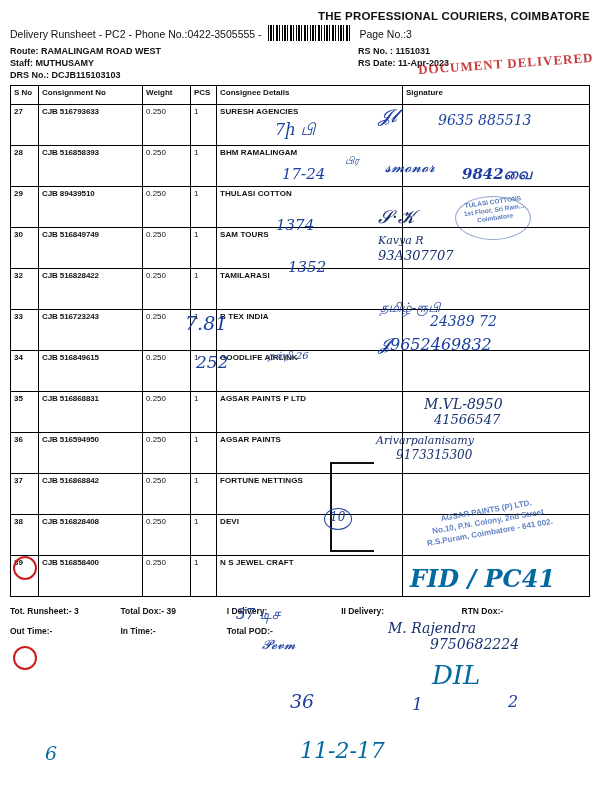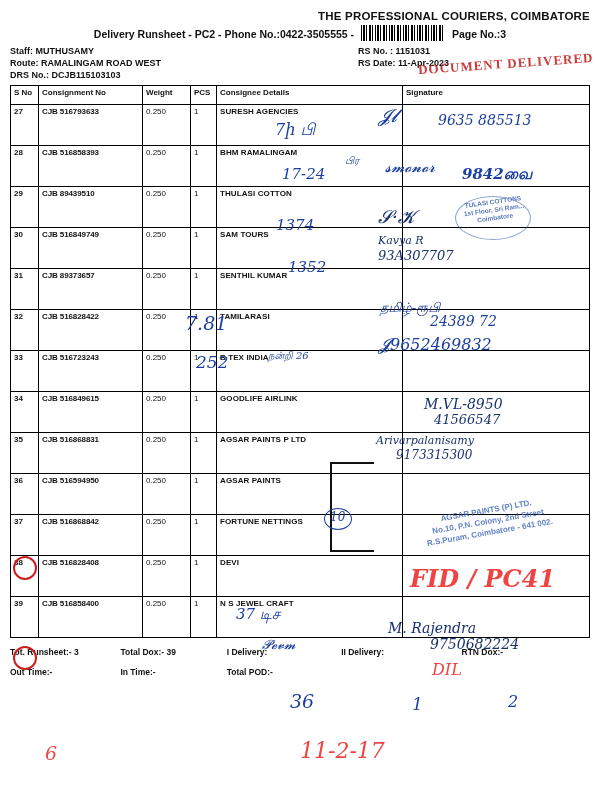--- a/index.html
+++ b/index.html
@@ -24,22 +24,22 @@
   }
   
   .doc-title {
     text-align: right;
     font-weight: bold;
     font-size: 11.5px;
     letter-spacing: .2px;
     margin: 2px 0 3px 0;
   }
   .sub-title {
-    text-align: center;
-    font-weight: bold;
+    text-align: left;
+    font-weight: normal;
     font-size: 10.5px;
     margin-bottom: 4px;
     position: relative;
   }
   .barcode {
     display: inline-block;
     height: 16px;
     width: 84px;
     vertical-align: -3px;
     margin: 0 4px;
@@ -126,21 +126,21 @@
   .f-d { width: 118px; }
   
   .ink {
     position: absolute;
     pointer-events: none;
     font-family: "DejaVu Serif", serif;
     white-space: nowrap;
   }
   .ink-blue   { color: #1b3fa0; }
   .ink-dark   { color: #18306e; }
-  .ink-red    { color: #ef4444; }
+  .ink-red    { color: #0369a1; }
   .hw { font-style: italic; }
   .circle-num {
     position: absolute;
     border: 2px solid #cc1e1e;
     border-radius: 50%;
     width: 20px; height: 20px;
     pointer-events: none;
   }
   .circle-blue {
     position: absolute;
@@ -183,26 +183,26 @@
 
   <div class="sub-title">
     <span>Delivery Runsheet - PC2 - Phone No.:0422-3505555 -</span>
     <span class="barcode"></span>
     <span>Page No.:3</span>
   </div>
 
   <div class="meta">
     <div class="left">
       <div class="row">
+        <span>Route:</span>
+        <span>RAMALINGAM ROAD WEST</span>
+      </div>
+      <div class="row">
         <span>Staff:</span>
         <span>MUTHUSAMY</span>
-      </div>
-      <div class="row">
-        <span>Route:</span>
-        <span>RAMALINGAM ROAD WEST</span>
       </div>
       <div class="row">
         <span>DRS No.:</span>
         <span>DCJB115103103</span>
       </div>
     </div>
     <div class="right">
       <div class="row">
         <span>RS No. :</span>
         <span>1151031</span>
@@ -259,28 +259,20 @@
         <td class="pcs">1</td>
         <td class="cons">THULASI COTTON</td>
         <td></td>
       </tr>
       <tr>
         <td class="sno">30</td>
         <td class="con">CJB 516849749</td>
         <td class="wt">0.250</td>
         <td class="pcs">1</td>
         <td class="cons">SAM TOURS</td>
-        <td></td>
-      </tr>
-      <tr>
-        <td class="sno">31</td>
-        <td class="con">CJB 89373657</td>
-        <td class="wt">0.250</td>
-        <td class="pcs">1</td>
-        <td class="cons">SENTHIL KUMAR</td>
         <td></td>
       </tr>
       <tr>
         <td class="sno">32</td>
         <td class="con">CJB 516828422</td>
         <td class="wt">0.250</td>
         <td class="pcs">1</td>
         <td class="cons">TAMILARASI</td>
         <td></td>
       </tr>
@@ -420,21 +412,21 @@
 
   <div class="circle-num" style="left:13px; top:556px;"></div>
   <div class="ink ink-red hw" style="left:410px; top:564px; font-size:24px; font-weight:bold;">FID / PC41</div>
 
   <div class="ink ink-blue hw" style="left:236px; top:605px; font-size:15px;">37   டிச</div>
   <div class="ink ink-dark hw" style="left:388px; top:620px; font-size:14px;">M. Rajendra</div>
   <div class="ink ink-dark hw" style="left:430px; top:636px; font-size:14px;">9750682224</div>
 
   <div class="circle-num" style="left:13px; top:646px; border-color:#cc1e1e;"></div>
   <div class="ink ink-blue hw" style="left:262px; top:637px; font-size:13px;">𝓟𝓮𝓿𝓶</div>
-  <div class="ink ink-red hw" style="left:432px; top:660px; font-size:16px;">DIL</div>
+  <div class="ink ink-red hw" style="left:432px; top:660px; font-size:26px;">DIL</div>
 
   <div class="ink ink-blue hw" style="left:290px; top:690px; font-size:19px;">36</div>
   <div class="ink ink-blue hw" style="left:412px; top:694px; font-size:17px;">1</div>
   <div class="ink ink-blue hw" style="left:508px; top:692px; font-size:16px;">2</div>
   <div class="ink ink-red hw" style="left:45px; top:742px; font-size:19px;">6</div>
   <div class="ink ink-red hw" style="left:300px; top:738px; font-size:22px;">11-2-17</div>
 
 </div>
 
 </body></html>

